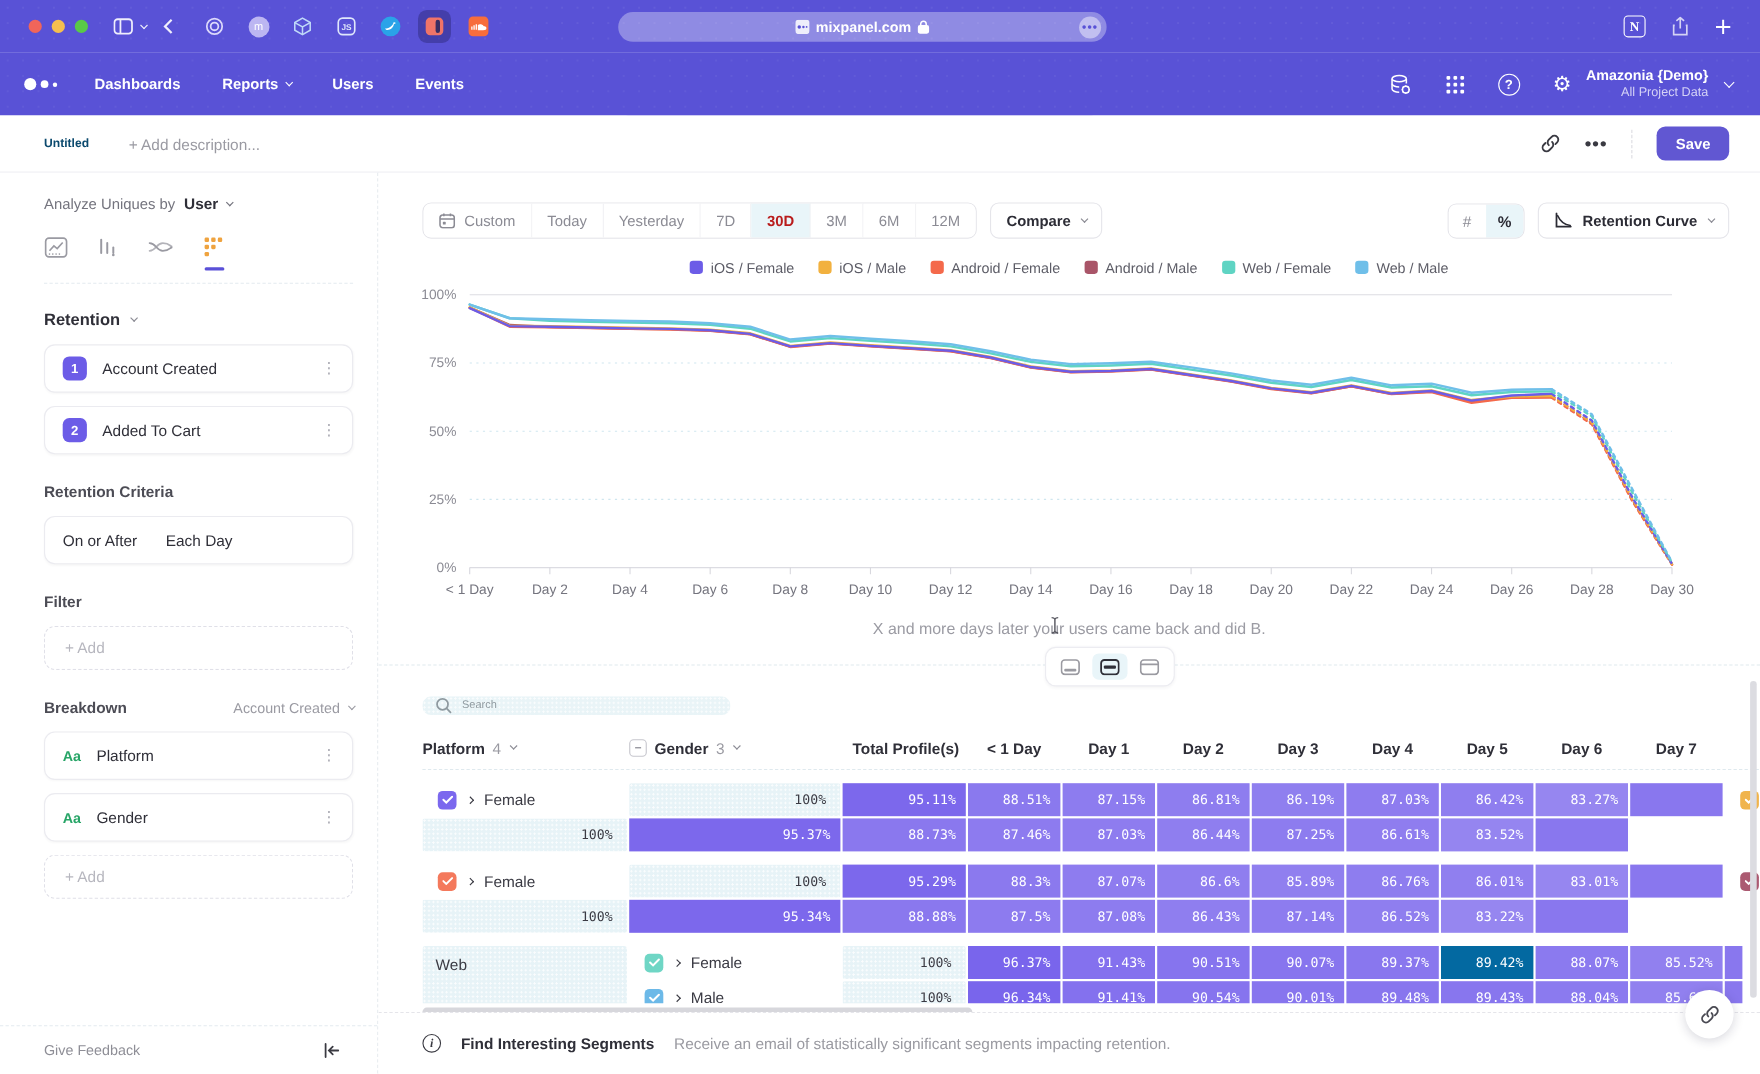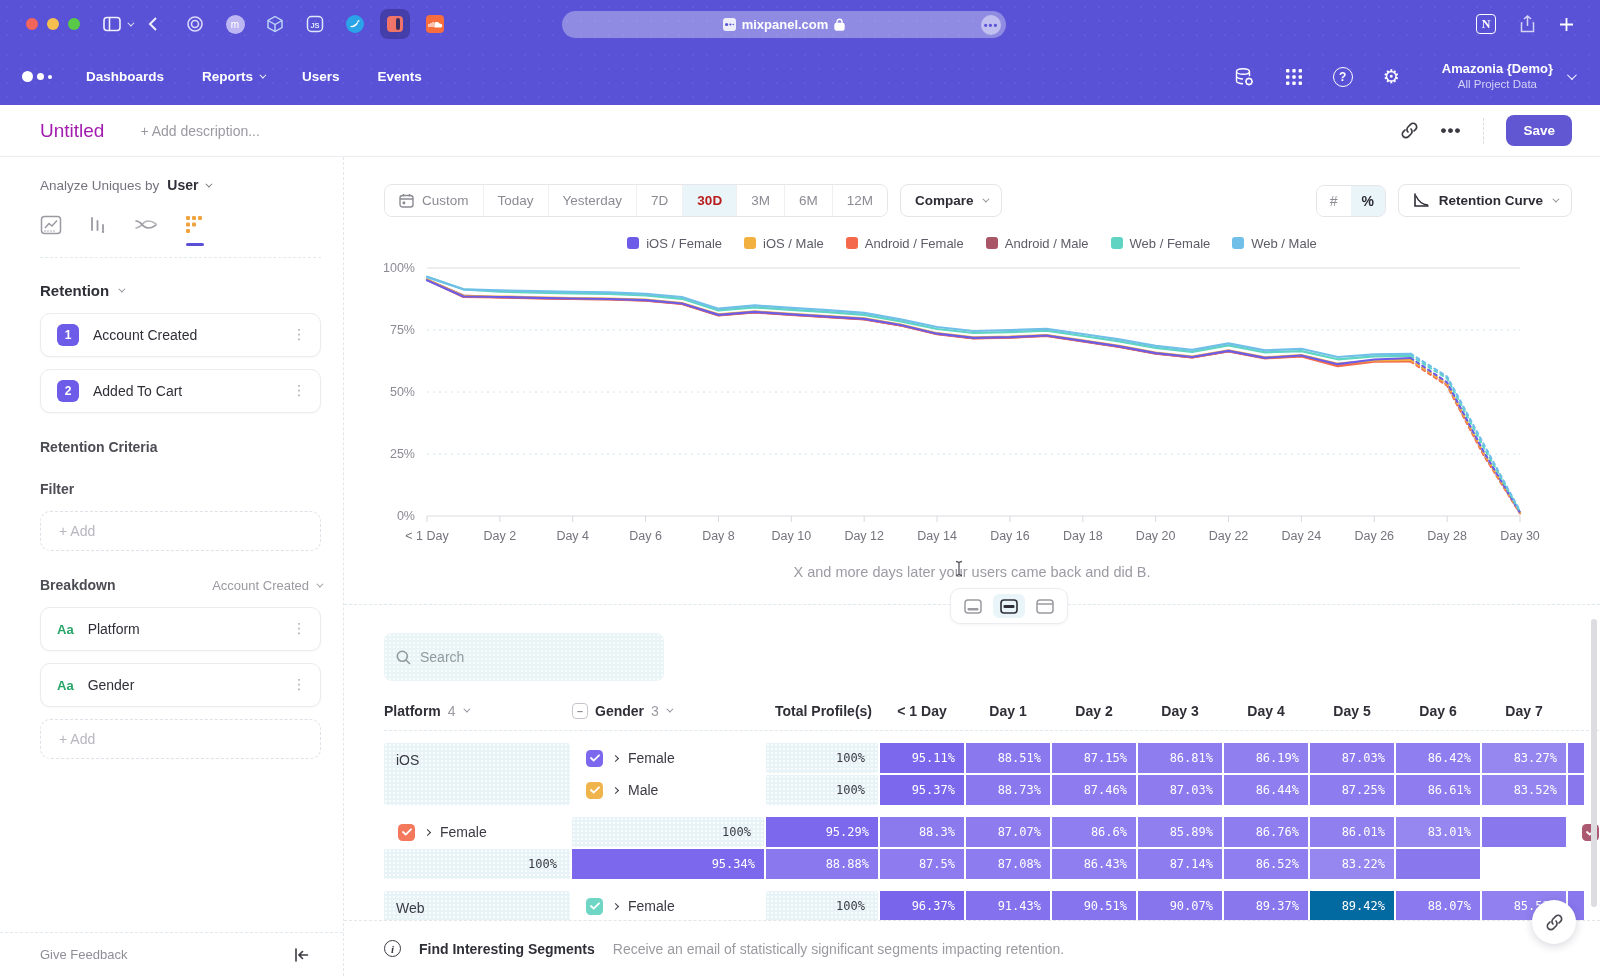--- a/index.html
+++ b/index.html
@@ -20,32 +20,32 @@
 
   
   #mp-nav { position:absolute; left:0; top:48px; width:1600px; height:57px; background:#5952d6;
     background-image:radial-gradient(rgba(255,255,255,.05) 1px, transparent 1.3px); background-size:14px 14px;
     display:flex; align-items:center; }
   .nav-link { color:#fff; font-size:13.5px; font-weight:600; margin-right:38px; display:flex; align-items:center; gap:6px; cursor:default; }
   #mp-search { position:absolute; left:563px; top:57px; width:437px; height:37px; border-radius:8px; background:#4c46c2; border:1px solid #8a84e8;
     display:flex; align-items:center; justify-content:center; gap:10px; color:#fff; font-size:13.5px; }
   #mp-search .shortcut { color:#b7b3ef; font-size:12.5px; }
   .nav-right-icn { color:#fff; margin-left:30px; display:flex; align-items:center; }
-  #project-block { margin-left:42px; color:#fff; text-align:center; line-height:1.25; }
+  #project-block { margin-left:13px; color:#fff; text-align:right; line-height:1.25; }
   #project-name { font-size:13px; font-weight:700; }
   #project-scope { font-size:11.5px; color:#d4d1f6; }
 
   .chev { display:inline-block; width:7px; height:7px; border-right:1.6px solid currentColor; border-bottom:1.6px solid currentColor; transform:rotate(45deg) translateY(-2px); }
   .chev-sm { width:5px; height:5px; }
   .chev-right { transform:rotate(-45deg); }
 
   
   #report-header { position:absolute; left:0; top:105px; width:1600px; height:52px; background:#fff; border-bottom:1px solid #ececf1;
     display:flex; align-items:center; padding:0 28px; }
-  #report-title { font-size:19px; font-weight:400; color:#a21caf; margin-left:12px; }
+  #report-title { font-size:11px; font-weight:700; color:#0c4a6e; margin-left:12px; }
   #report-desc { font-size:14px; color:#9a9aa2; margin-left:36px; }
   #header-right { margin-left:auto; display:flex; align-items:center; gap:22px; }
   #save-button { background:#6157d2; color:#fff; font-size:13.5px; font-weight:600; border:none; border-radius:8px; padding:8px 17px; }
   .vdots-divider { width:1px; height:26px; border-left:1px dashed #dcdce2; }
 
   
   #sidebar { position:absolute; left:0; top:157px; width:344px; bottom:0; background:#fff; border-right:1px dashed #e2e7ec; padding:20px 22px 0 40px; }
   #analyze-row { display:flex; align-items:center; gap:8px; font-size:13.5px; color:#74747e; }
   #analyze-value { color:#2f2f38; font-weight:700; font-size:14px; display:flex; gap:7px; align-items:center; }
   #chart-tabs { display:flex; gap:26px; margin-top:22px; padding-bottom:12px; border-bottom:1px dashed #e3eaef; }
@@ -87,23 +87,23 @@
   #chart-wrap { position:relative; margin-top:4px; }
   #caption-row { position:relative; text-align:center; color:#9b9ba3; font-size:14.5px; margin-top:8px; }
   #ibeam { position:absolute; left:608px; top:-4px; width:14px; height:17px; }
   #divider-row { position:relative; margin-top:24px; border-top:1px dashed #dfe9ee; }
   #view-toggle { position:absolute; left:50%; top:-17px; transform:translateX(-22px); background:#fff; border:1px solid #ececf1; border-radius:10px; padding:5px 6px; display:flex; gap:4px; box-shadow:0 1px 3px rgba(40,40,60,.05); }
   .view-btn { width:32px; height:24px; border-radius:6px; display:flex; align-items:center; justify-content:center; }
   .view-btn.active { background:#e9f5f9; }
 
   
   #table-area { margin:28px 0 0 40px; width:1240px; }
-  #search-box { width:280px; height:48px; border-radius:8px; background:#e9f4f7;
+  #search-box { width:280px; height:17px; border-radius:8px; background:#e9f4f7;
     background-image:radial-gradient(rgba(255,255,255,.75) 1px, transparent 1.1px); background-size:4px 4px;
-    display:flex; align-items:center; padding:0 12px; gap:9px; color:#8f9aa0; font-size:14px; }
+    display:flex; align-items:center; padding:0 12px; gap:9px; color:#8f9aa0; font-size:10px; }
   .tgrid { display:grid; grid-template-columns:186px 192px 112px repeat(8, 84px) 16px; column-gap:2px; }
   #table-header { align-items:center; height:40px; margin-top:10px; border-bottom:1px dashed #dfe9ee; }
   .th { font-size:14px; color:#2f2f38; display:flex; align-items:center; gap:7px; }
   .th .count { color:#9a9aa2; }
   .th-right { justify-content:flex-end; font-weight:700; padding-right:6px; }
   .th-center { justify-content:center; font-weight:700; }
   #groups-viewport { height:212px; overflow:hidden; position:relative; }
   .tgroup { margin-top:12px; row-gap:2px; }
   .tgroup .platform-cell { grid-row:1 / span 2; border-radius:3px; }
   .hatched { background:#e7f3f7; background-image:radial-gradient(rgba(255,255,255,.8) 1px, transparent 1.1px); background-size:4px 4px; }
@@ -351,20 +351,24 @@
     <span class="card-label">Account Created</span>
     <span class="kebab">⋮</span>
   </div>
   <div class="side-card">
     <span class="step-badge">2</span>
     <span class="card-label">Added To Cart</span>
     <span class="kebab">⋮</span>
   </div>
 
   <div class="side-label">Retention Criteria</div>
+  <div class="side-card" style="gap:26px;">
+    <span class="card-label">On or After</span>
+    <span class="card-label">Each Day</span>
+  </div>
 
   <div class="side-label">Filter</div>
   <div class="dashed-card">+ Add</div>
 
   <div id="breakdown-head">
     <span class="side-label" style="margin:0;">Breakdown</span>
     <span id="breakdown-scope">
         <span>Account Created</span>
         <span class="chev chev-sm"></span>
       </span>
@@ -589,21 +593,20 @@
         <span class="th th-center">Day 1</span>
         <span class="th th-center">Day 2</span>
         <span class="th th-center">Day 3</span>
         <span class="th th-center">Day 4</span>
         <span class="th th-center">Day 5</span>
         <span class="th th-center">Day 6</span>
         <span class="th th-center">Day 7</span>
       </div>
     <div id="groups-viewport">
         <div class="tgrid tgroup">
-          <div class="platform-cell hatched">iOS</div>
           <div class="gender-cell">
             <span class="gcheck" style="background:#7b68ee">
               <svg width="10" height="8" viewBox="0 0 10 8" fill="none" stroke="#fff" stroke-width="1.8" stroke-linecap="round">
                 <path d="M1 4 L3.7 6.6 L9 1.3"></path>
               </svg>
             </span>
             <span class="chev chev-sm chev-right" style="color:#3a3a43;"></span>
             <span>Female</span>
           </div>
           <div class="total-cell hatched">100%</div>

